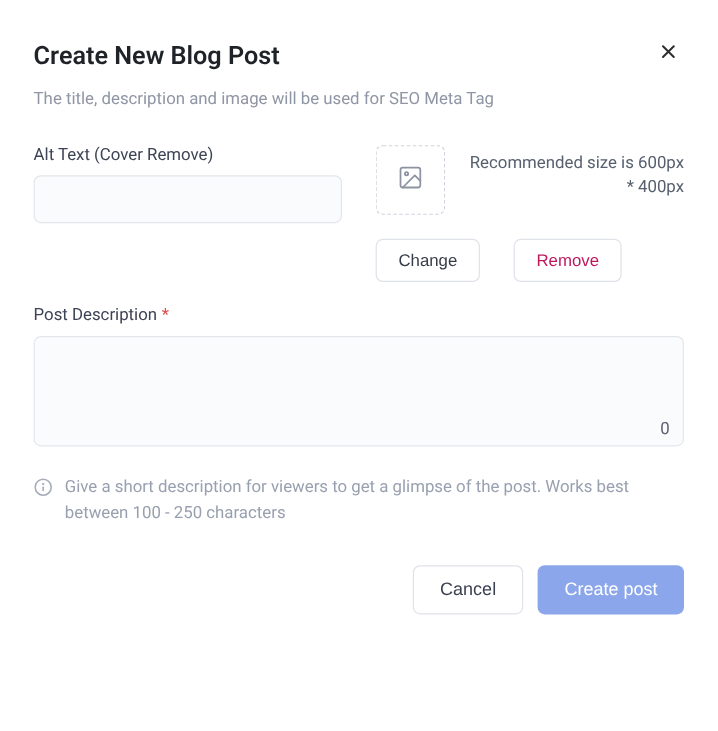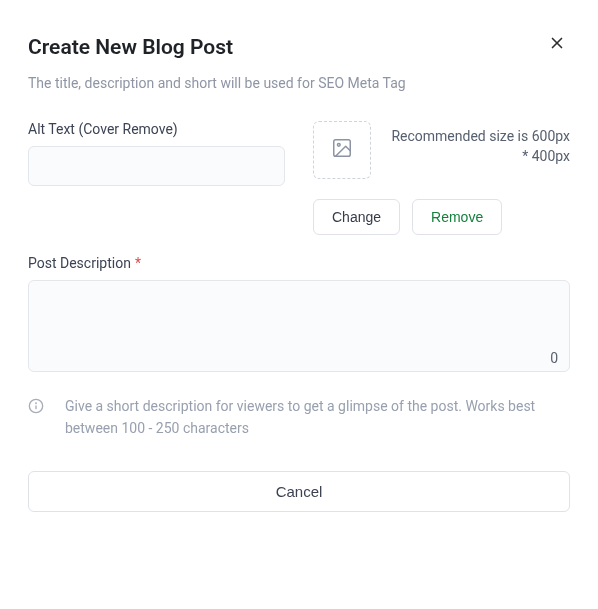--- a/index.html
+++ b/index.html
@@ -93,34 +93,34 @@
     }
     .cover-hint {
       font-size: 14px;
       color: #57606f;
       line-height: 1.45;
       padding-top: 5px;
       text-align: right;
     }
     .cover-buttons {
       display: flex;
-      gap: 12px;
+      gap: 28px;
       margin-top: 20px;
     }
     .btn-outline {
       padding: 9px 18px;
       border: 1px solid #dfe2e8;
       border-radius: 6px;
       background: #fff;
       font-size: 14px;
       color: #363c47;
       cursor: pointer;
     }
     .btn-outline.muted {
-      color: #15803d;
+      color: #be185d;
     }
     .textarea-wrap {
       position: relative;
     }
     .textarea {
       width: 100%;
       height: 92px;
       padding: 11px 12px;
       border: 1px solid #e3e6eb;
       border-radius: 6px;
@@ -133,39 +133,38 @@
     .char-count {
       position: absolute;
       right: 12px;
       bottom: 10px;
       font-size: 14px;
       color: #5a6270;
     }
     .hint-row {
       display: flex;
       align-items: flex-start;
-      gap: 21px;
+      gap: 10px;
       margin-top: 4px;
     }
     .hint-icon {
       flex-shrink: 0;
       margin-top: 2px;
       color: #a6acb8;
     }
     .hint-text {
       font-size: 14px;
       color: #98a0af;
       line-height: 1.55;
     }
     .footer {
       display: flex;
       justify-content: flex-end;
       gap: 12px;
       margin-top: 32px;
-      flex-direction: column;
     }
     .btn-cancel {
       padding: 11px 22px;
       border: 1px solid #dfe2e8;
       border-radius: 6px;
       background: #fff;
       font-size: 15px;
       color: #3c4252;
       cursor: pointer;
     }
@@ -188,21 +187,21 @@
     <button class="close-btn">
       <span>
         <svg width="18" height="18" viewBox="0 0 24 24" fill="none" stroke="currentColor" stroke-width="2.2" stroke-linecap="round">
             <line x1="18" y1="6" x2="6" y2="18"></line>
             <line x1="6" y1="6" x2="18" y2="18"></line>
           </svg>
       </span>
     </button>
   </div>
 
-  <p class="subtitle">The title, description and short will be used for SEO Meta Tag</p>
+  <p class="subtitle">The title, description and image will be used for SEO Meta Tag</p>
 
   <div class="form-row">
     <div class="form-col">
 
       <div class="form-group">
         <label class="label">Alt Text (Cover Remove)</label>
         <input type="text" class="text-input" value="" style="">
       </div>
     </div>
 
@@ -244,14 +243,15 @@
           <circle cx="12" cy="12" r="10"></circle>
           <line x1="12" y1="16" x2="12" y2="12"></line>
           <circle cx="12" cy="8" r="0.5" fill="currentColor"></circle>
         </svg>
     </span>
     <p class="hint-text">Give a short description for viewers to get a glimpse of the post. Works best between 100 - 250 characters</p>
   </div>
 
   <div class="footer">
     <button class="btn-cancel">Cancel</button>
+    <button class="btn-primary">Create post</button>
   </div>
 </div>
 
 </body></html>

